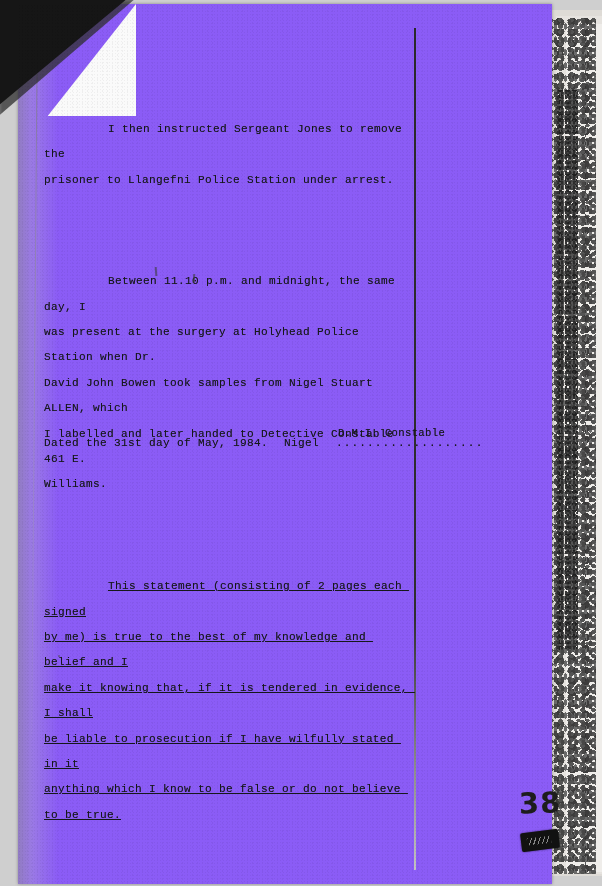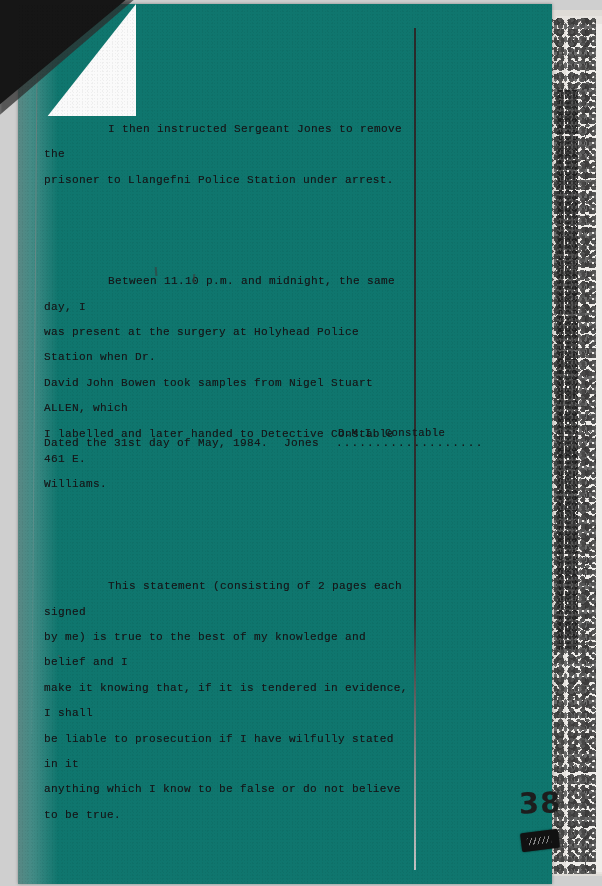--- a/index.html
+++ b/index.html
@@ -66,21 +66,21 @@
     opacity: .8;
   }
 
   
   #sheet {
     position: absolute;
     left: 18px;
     top: 4px;
     width: 534px;
     height: 880px;
-    background: #0f766e;
+    background: #8b5cf6;
     box-shadow: 0 0 3px rgba(0,0,0,.35);
   }
 
   
   .left-shade {
     position: absolute;
     left: 0;
     top: 0;
     width: 40px;
     height: 880px;
@@ -154,21 +154,21 @@
     left: 26px;
     top: 62px;
     width: 366px;
     color: #16181a;
     font-size: 11.1px;
     line-height: 25.4px;
     letter-spacing: .34px;
     white-space: pre-wrap;
   }
   .para { margin: 0 0 25.4px 0; }
-  .para.tight { margin-bottom: 0; }
+  .para.tight { margin-bottom: 0; text-decoration: underline; }
   .indent { display: inline-block; width: 64px; }
 
   
   .body-text, .sig-row {
     text-shadow: 0 0 .4px rgba(20,20,20,.5);
   }
 
   
   .sig-row {
     position: absolute;
@@ -304,21 +304,21 @@
 make it knowing that, if it is tendered in evidence, I shall
 be liable to prosecution if I have wilfully stated in it
 anything which I know to be false or do not believe to be true.</span></p>
     </div>
 
     <div class="tick t1"></div>
     <div class="tick t2"></div>
 
     <div class="sig-row">
       <span class="sig-dated">Dated the 31st day of May, 1984.</span>
-      <span class="sig-signed">Jones</span>
+      <span class="sig-signed">Nigel</span>
       <span class="sig-name">D.M.I. Constable</span>
       <span class="sig-dots">...................</span>
     </div>
 
     <div class="speck"></div>
 
     <div class="grain"></div>
   </div>
 
   <div class="page-number">38</div>

